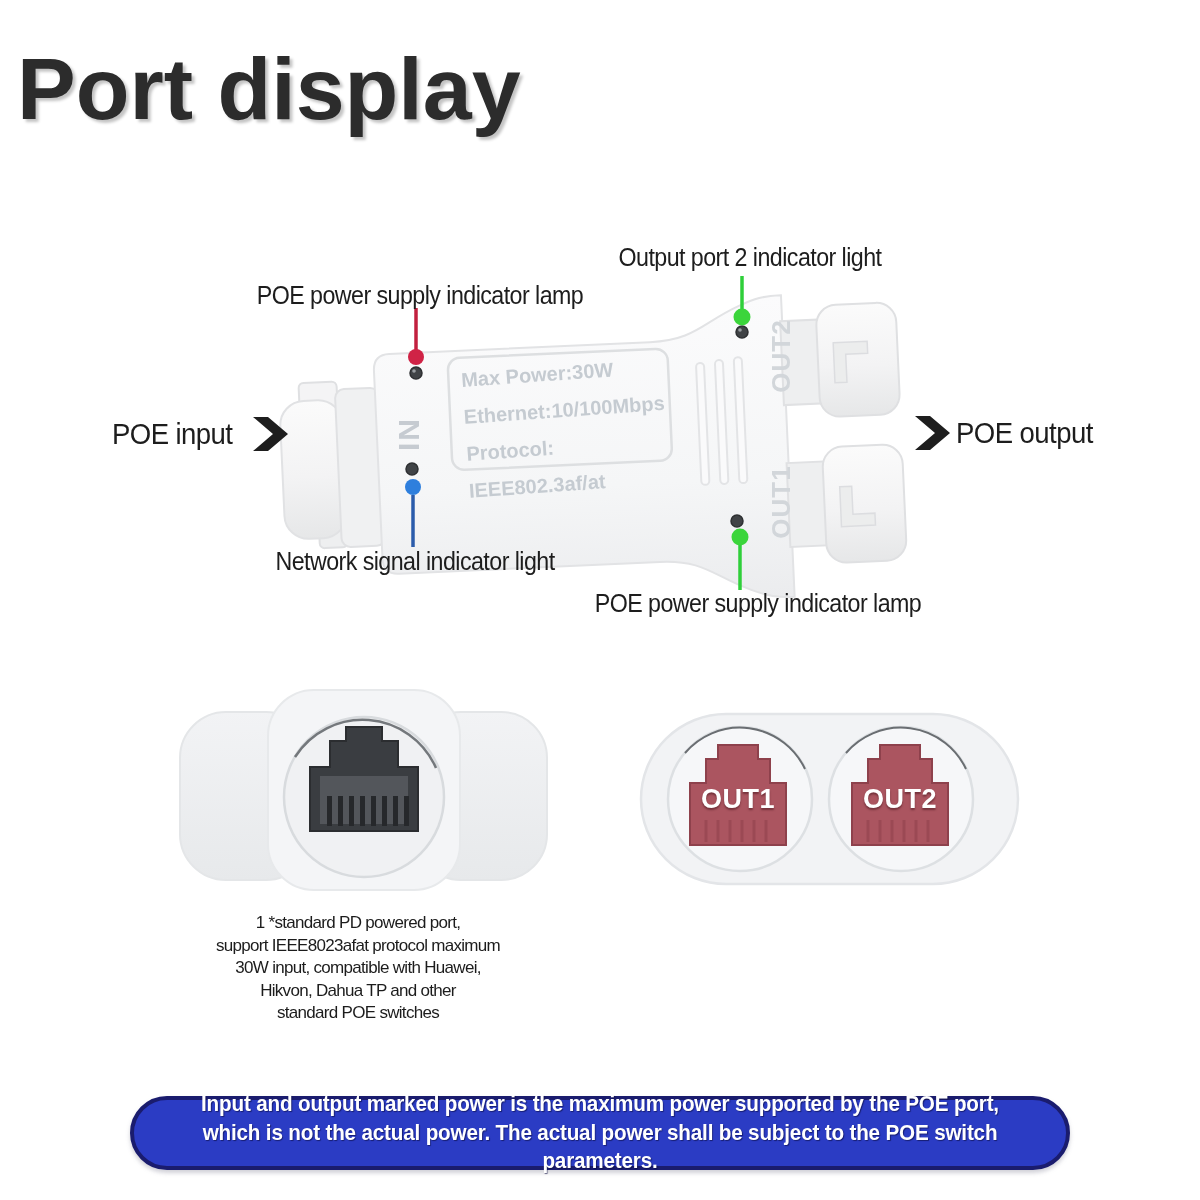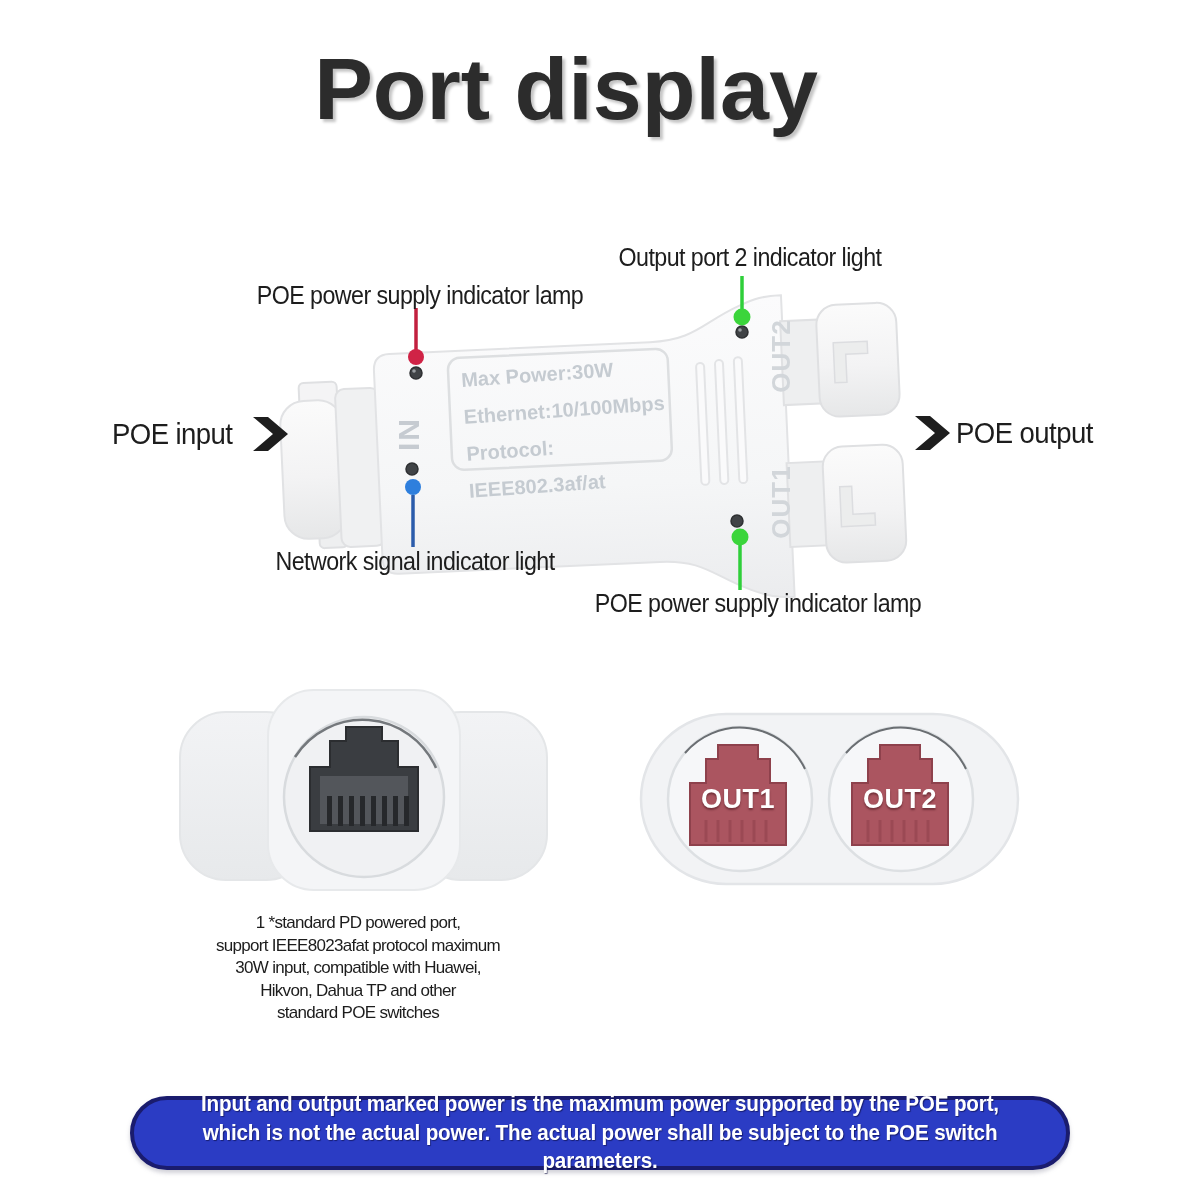--- a/index.html
+++ b/index.html
@@ -3,23 +3,24 @@
 <meta charset="utf-8">
 <style>
   html,body{margin:0;padding:0;background:#ffffff;}
   #stage{
     position:relative;width:1200px;height:1200px;background:#ffffff;overflow:hidden;
     font-family:"Liberation Sans",sans-serif;color:#1d1d1d;
   }
   .abs{position:absolute;}
   
   .title{
-    top:38px;left:0;width:1132px;text-align:center;
+    top:38px;left:0;width:1132px;text-align:left;
     font-size:88px;font-weight:700;color:#2c2c2c;letter-spacing:0px;
     text-shadow:3px 3px 3px #c4c4c4;
+    padding-left:17px;
   }
   
   .callout-label{
     font-size:25px;line-height:1.1;color:#1d1d1d;text-align:center;
     letter-spacing:-0.6px;transform:scaleX(0.93);transform-origin:center;
     white-space:nowrap;
   }
   .port-label{
     font-size:29px;color:#1d1d1d;letter-spacing:-0.6px;white-space:nowrap;
     transform:scaleX(0.95);transform-origin:left center;

